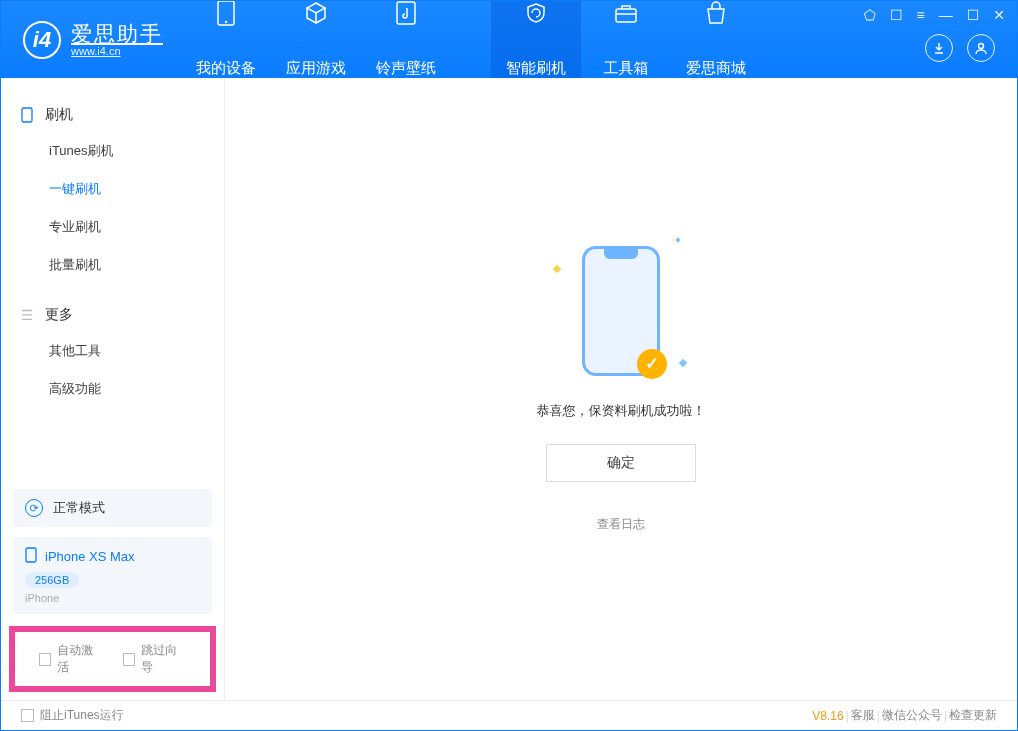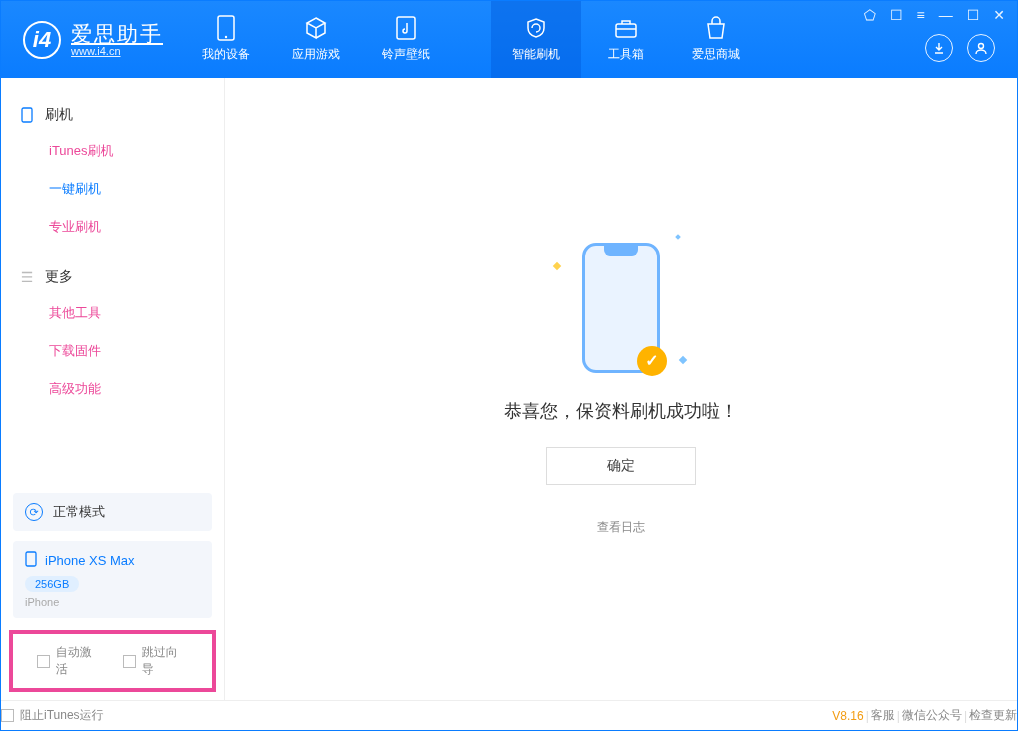--- a/index.html
+++ b/index.html
@@ -7,68 +7,68 @@
 
 
 .header { height: 77px; background: linear-gradient(to bottom, #1a88ff, #0a7cff); display: flex; align-items: center; color: #fff; position: relative; }
 .logo-block { display: flex; align-items: center; padding: 0 18px 0 22px; gap: 10px; }
 .logo-circle { width: 38px; height: 38px; border: 2.5px solid #fff; border-radius: 50%; display: flex; align-items: center; justify-content: center; font-weight: bold; font-size: 22px; font-style: italic; }
 .logo-text { display: flex; flex-direction: column; line-height: 1.1; text-decoration: underline; }
 .logo-title { font-size: 21px; font-weight: 500; letter-spacing: 2px; }
 .logo-sub { font-size: 11px; opacity: 0.9; }
 
 .nav { display: flex; height: 100%; }
-.nav-item { width: 90px; display: flex; flex-direction: column; align-items: center; justify-content: center; cursor: pointer; font-size: 12px; gap: 6px; position: relative; }
+.nav-item { width: 90px; display: flex; flex-direction: column; align-items: center; justify-content: space-between; cursor: pointer; font-size: 15px; gap: 6px; position: relative; }
 .nav-item.active { background: rgba(0,90,220,0.45); margin-left: 40px; }
 .nav-icon { width: 24px; height: 24px; display: flex; align-items: center; justify-content: center; }
 
 .win-controls { position: absolute; top: 6px; right: 12px; display: flex; gap: 14px; font-size: 14px; }
 .win-controls span { cursor: pointer; opacity: 0.9; }
 .header-circles { position: absolute; bottom: 16px; right: 22px; display: flex; gap: 14px; }
 .hc { width: 28px; height: 28px; border: 1.5px solid rgba(255,255,255,0.9); border-radius: 50%; display: flex; align-items: center; justify-content: center; cursor: pointer; }
 
 
 .body { display: flex; height: calc(100% - 77px - 30px); }
 .sidebar { width: 224px; border-right: 1px solid #eee; display: flex; flex-direction: column; }
 .side-scroll { flex: 1; padding-top: 20px; }
 .side-group { padding: 0 12px; }
 .group-head { display: flex; align-items: center; gap: 10px; font-size: 14px; color: #333; padding: 8px 6px; font-weight: 500; }
 .group-head .gicon { width: 16px; height: 16px; display: flex; align-items: center; justify-content: center; color: #0a7cff; }
-.side-item { padding: 10px 8px 10px 36px; font-size: 13px; color: #ec4899; cursor: pointer; }
+.side-item { padding: 10px 8px 10px 36px; font-size: 13px; color: #404040; cursor: pointer; }
 .side-item.active { color: #0a7cff; }
 
 .device-block { padding: 8px 12px 0 12px; }
 .dev-card { background: #f3f6fb; border-radius: 4px; padding: 10px 12px; margin-bottom: 10px; display: flex; align-items: center; gap: 10px; font-size: 13px; color: #333; }
 .dev-icon { width: 18px; height: 18px; border: 1.5px solid #0a7cff; border-radius: 50%; display: flex; align-items: center; justify-content: center; color: #0a7cff; font-size: 11px; }
 .dev-card2 { background: #f3f6fb; border-radius: 4px; padding: 10px 12px; font-size: 13px; }
 .dev-name { color: #0a7cff; font-weight: 500; display: flex; align-items: center; gap: 8px; }
 .dev-pill { display: inline-block; background: #e0efff; color: #0a7cff; font-size: 11px; padding: 2px 10px; border-radius: 10px; margin-top: 6px; }
 .dev-sub { color: #aaa; font-size: 11px; margin-top: 4px; }
 
-.checkrow { border: 4px solid #ec4899; margin: 12px 8px 8px 8px; padding: 10px 24px; display: flex; gap: 21px; align-items: center; }
+.checkrow { border: 6px solid #ec4899; margin: 12px 8px 8px 8px; padding: 10px 24px; display: flex; gap: 21px; align-items: center; }
 .chk { display: flex; align-items: center; gap: 6px; font-size: 12px; color: #888; cursor: pointer; }
 .chkbox { width: 13px; height: 13px; border: 1px solid #bbb; background: #fff; }
 
 
 .main { flex: 1; display: flex; flex-direction: column; align-items: center; justify-content: center; position: relative; }
 .phone-wrap { position: relative; margin-bottom: 26px; }
 .phone { width: 78px; height: 130px; border: 3px solid #6fb4ff; border-radius: 14px; background: #eaf3ff; position: relative; }
 .notch { position: absolute; top: 0; left: 50%; transform: translateX(-50%); width: 34px; height: 10px; background: #6fb4ff; border-radius: 0 0 6px 6px; }
 .badge { position: absolute; bottom: -6px; right: -10px; width: 30px; height: 30px; background: #ffb300; border-radius: 50%; display: flex; align-items: center; justify-content: center; color: #fff; font-size: 16px; font-weight: bold; }
 .spark { position: absolute; width: 6px; height: 6px; background: #ffd24d; transform: rotate(45deg); }
 .spark.s1 { top: 20px; left: -28px; }
 .spark.s2 { bottom: 10px; right: -26px; background: #7fc4ff; }
 .spark.s3 { top: -8px; right: -20px; width: 4px; height: 4px; background: #7fc4ff; }
 
-.msg { font-size: 18px; color: #333; margin-bottom: 24px; }
+.msg { font-size: 13px; color: #333; margin-bottom: 24px; }
 .ok-btn { width: 150px; height: 38px; border: 1px solid #ddd; background: #fff; font-size: 14px; color: #444; cursor: pointer; margin-bottom: 34px; }
 .loglink { font-size: 12px; color: #888; cursor: pointer; }
 
 
-.footer { height: 30px; border-top: 1px solid #eee; display: flex; align-items: center; padding: 0 0; font-size: 12px; color: #888; }
+.footer { height: 30px; border-top: 1px solid #eee; display: flex; align-items: center; padding: 0 20px; font-size: 12px; color: #888; }
 .footer .fl { display: flex; align-items: center; gap: 7px; }
 .footer .fr { margin-left: auto; display: flex; align-items: center; gap: 2px; }
 .footer .sep { color: #ddd; }
 .footer .ver { color: #f39c12; }
 .flink { cursor: pointer; }
 </style>
 </head>
 <body>
 
 <div class="header">
@@ -165,28 +165,28 @@
           <span class="gicon">
               <svg width="12" height="16" viewBox="0 0 12 16">
                 <rect x="1" y="1" width="10" height="14" rx="1.5" fill="none" stroke="#0a7cff" stroke-width="1.3"></rect>
               </svg>
             </span>
           <span>刷机</span>
         </div>
         <div class="side-item">iTunes刷机</div>
         <div class="side-item active">一键刷机</div>
         <div class="side-item">专业刷机</div>
+        <div class="side-item">批量刷机</div>
       </div>
       <div class="side-group" style="margin-top:14px;">
         <div class="group-head">
           <span class="gicon" style="color:#bbb;">☰</span>
           <span>更多</span>
         </div>
         <div class="side-item">其他工具</div>
-        <div class="side-item">下载固件</div>
         <div class="side-item">高级功能</div>
       </div>
     </div>
     <div class="device-block">
       <div class="dev-card">
         <span class="dev-icon">⟳</span>
         <span>正常模式</span>
       </div>
       <div class="dev-card2">
         <div class="dev-name">

